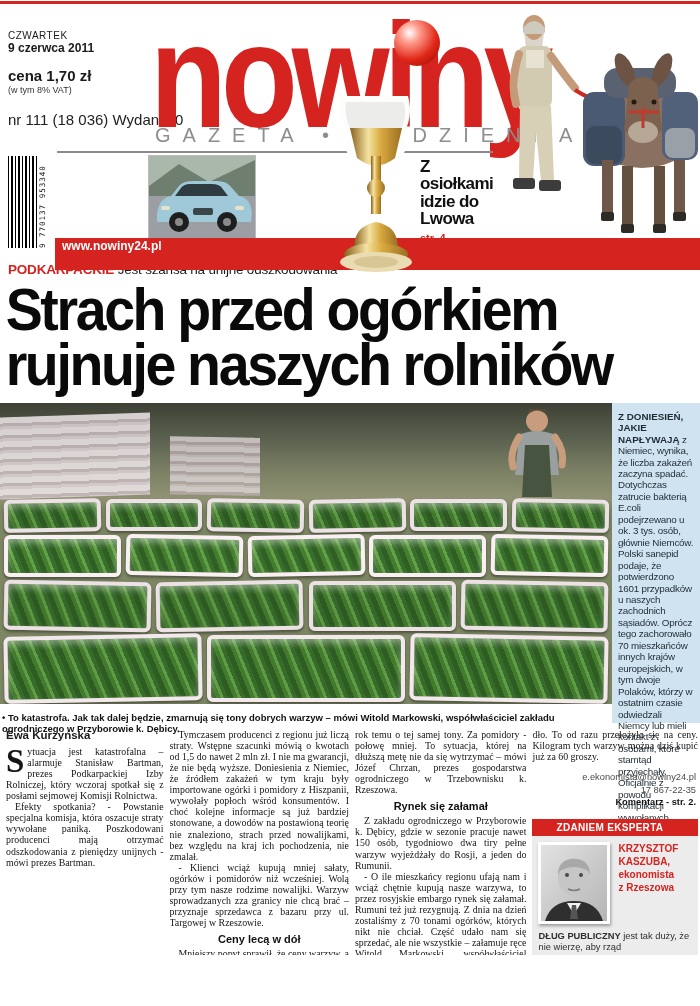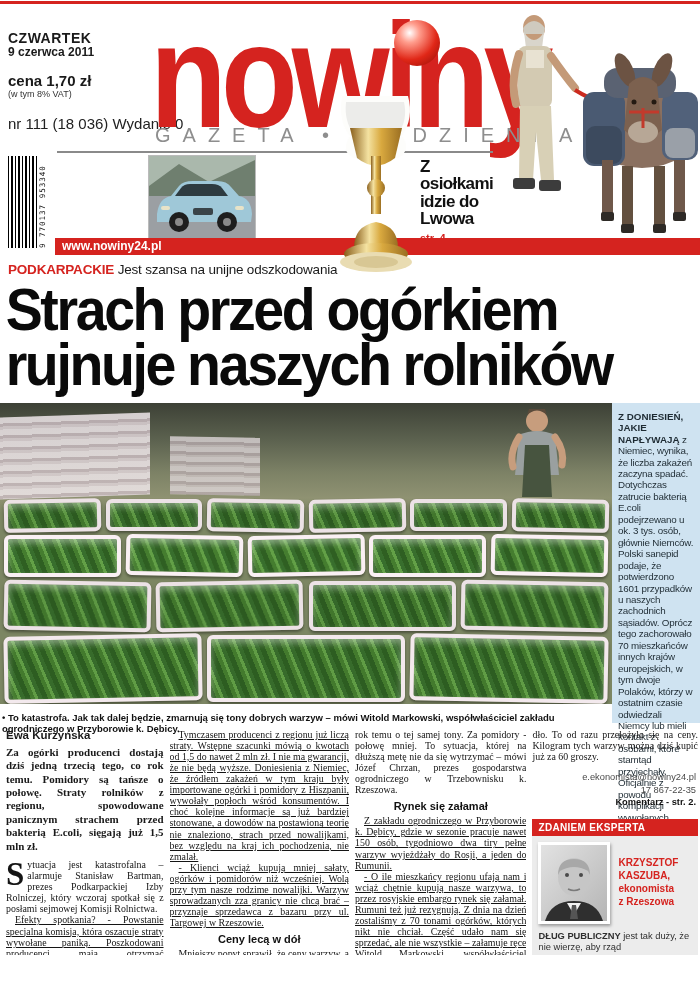--- a/index.html
+++ b/index.html
@@ -7,21 +7,21 @@
         font-family:"Liberation Sans",sans-serif;color:#1a1a1a;}
   
   .top-banner{display:flex;align-items:baseline;padding:4px 6px 0 8px;height:40px;}
   .banner-big{font-weight:bold;font-size:34px;letter-spacing:-2px;transform:scaleX(.92);transform-origin:left;white-space:nowrap;}
   .banner-red{color:#d5231f;}
   .banner-black{color:#141414;}
   .banner-rule{height:3px;background:#d5231f;margin:1px 0 0 0;}
   
   .header-zone{position:relative;height:250px;}
   .issue-info{position:absolute;left:8px;top:26px;line-height:1.15;}
-  .issue-day{font-weight:bold;font-size:14px;letter-spacing:.5px;}
+  .issue-day{font-weight:normal;font-size:10px;letter-spacing:.5px;}
   .issue-date{font-weight:bold;font-size:12px;}
   .issue-price{font-weight:bold;font-size:15px;margin-top:12px;}
   .issue-vat{font-size:9px;color:#333;}
   .issue-number{font-size:15px;margin-top:16px;color:#222;}
   .logo{position:absolute;left:150px;top:14px;font-size:148px;line-height:.78;font-weight:bold;
         color:#d5231f;letter-spacing:-7px;transform:scaleX(.85);transform-origin:left top;}
   .logo-ball{position:absolute;left:394px;top:16px;width:46px;height:46px;border-radius:50%;
         background:radial-gradient(circle at 34% 28%,#ffffff 0%,#ff9d8d 22%,#e02717 60%,#8e0b06 100%);}
   .logo-tagline{position:absolute;left:155px;top:120px;font-size:20px;letter-spacing:12px;color:#8e8e8e;white-space:nowrap;}
   .header-divider{position:absolute;left:57px;top:147px;width:436px;height:2px;background:#8a8a8a;}
@@ -31,21 +31,21 @@
   .barcode-lines{width:30px;height:100%;background:repeating-linear-gradient(90deg,#000 0 1.5px,#fff 1.5px 3px,#000 3px 5.5px,#fff 5.5px 7px);}
   .barcode-num{font-family:"DejaVu Sans Mono",monospace;font-size:7.5px;writing-mode:vertical-rl;transform:rotate(180deg);letter-spacing:1px;color:#111;}
   .teaser{position:absolute;top:154px;}
   .teaser-title{font-weight:bold;font-size:17px;line-height:1.02;letter-spacing:-.6px;color:#111;}
   .teaser-page{color:#d5231f;font-weight:bold;font-size:11px;margin-top:5px;}
   .t1{left:58px;width:92px;}
   .t2{left:258px;width:86px;}
   .t3{left:420px;width:80px;}
   .car-photo{position:absolute;left:148px;top:151px;width:106px;height:83px;overflow:hidden;border:1px solid #bbb;}
   .chalice-wrap{position:absolute;left:336px;top:88px;width:80px;height:200px;z-index:6;}
-  .url-bar{position:absolute;left:55px;right:0;top:234px;height:17px;background:#d5231f;color:#fff;
+  .url-bar{position:absolute;left:55px;right:0;top:234px;height:32px;background:#d5231f;color:#fff;
            font-weight:bold;font-size:12px;line-height:17px;padding-left:7px;box-sizing:border-box;z-index:4;}
   
   .kicker{padding:8px 8px 0 8px;font-size:13.5px;white-space:nowrap;}
   .kicker-region{color:#d5231f;font-weight:bold;letter-spacing:-.2px;}
   .kicker-text{color:#1a1a1a;letter-spacing:-.2px;}
   .headline{padding:6px 0 0 6px;font-weight:bold;color:#0a0a0a;font-size:59px;line-height:.93;
             letter-spacing:-2.5px;transform:scaleX(.94);transform-origin:left top;white-space:nowrap;}
   
   .main-row{display:flex;margin-top:10px;height:320px;}
   .photo-col{width:612px;}
@@ -64,39 +64,39 @@
   .crate-row:nth-child(2) .crate{filter:brightness(1.06);}
   .crate-row:nth-child(4) .crate{filter:brightness(1.03);}
   .photo-caption{font-size:9.5px;font-weight:bold;color:#111;padding:8px 2px 0 2px;line-height:1.2;}
   .news-sidebar{width:88px;background:#cfe3f1;padding:8px 6px;box-sizing:border-box;font-size:9.8px;
       line-height:1.17;color:#1e2b33;letter-spacing:-.2px;}
   .news-sidebar b{letter-spacing:0;}
   
   .article{display:flex;gap:6px;padding:6px 2px 0 6px;height:226px;overflow:hidden;
       font-family:"Liberation Serif",serif;}
   .article p{margin:0;font-size:9.9px;line-height:1.12;text-align:justify;color:#141414;}
-  .article p.indent{text-indent:9px;text-decoration:underline;}
+  .article p.indent{text-indent:9px;}
   .col1{width:158px;overflow:hidden;}
   .col2{width:180px;overflow:hidden;}
   .col3{width:172px;overflow:hidden;}
   .rail{width:166px;overflow:hidden;font-family:"Liberation Sans",sans-serif;}
   .byline{font-family:"Liberation Sans",sans-serif;font-weight:bold;font-size:11.5px;margin-bottom:5px;}
   .lead{font-weight:bold;font-size:11px;line-height:1.22;text-align:justify;margin-bottom:6px;}
   .dropcap{float:left;font-size:33px;line-height:.82;font-weight:bold;padding:2px 3px 0 0;}
   .subhead{font-family:"Liberation Sans",sans-serif;font-weight:bold;font-size:11px;text-align:center;margin:5px 0 3px 0;color:#111;}
   .rail-para{font-family:"Liberation Serif",serif;font-size:9.9px;line-height:1.15;text-align:justify;margin:0;}
   .contact{text-align:right;font-size:9.3px;line-height:1.35;margin:9px 2px 10px 0;color:#4a4a4a;}
   .contact .cmt{font-weight:bold;color:#111;}
   
   .expert{background:#ececec;}
-  .expert-header{background:#d5231f;color:#fff;font-weight:bold;font-size:10px;padding:3px 6px;letter-spacing:.3px;}
+  .expert-header{background:#d5231f;color:#fff;font-weight:bold;font-size:10px;padding:3px 24px;letter-spacing:.3px;}
   .expert-body{padding:6px;}
   .expert-top{display:flex;gap:8px;}
   .expert-photo{width:66px;height:76px;border:3px solid #fff;box-shadow:1px 2px 3px rgba(0,0,0,.35);flex:0 0 auto;}
-  .expert-name{color:#d5231f;font-weight:bold;font-size:10px;line-height:1.3;margin-top:14px;}
+  .expert-name{color:#d5231f;font-weight:bold;font-size:10px;line-height:1.3;}
   .expert-text{font-size:9.3px;line-height:1.24;color:#2e2e2e;margin-top:7px;text-align:left;}
 </style>
 </head>
 <body>
 
 <div id="page">
 
   <div class="banner-rule"></div>
 
   <div class="header-zone">
@@ -261,21 +261,20 @@
     </div>
 
     <div class="news-sidebar">
       <b>Z DONIESIEŃ, JAKIE NAPŁYWAJĄ</b><span> z Niemiec, wynika, że liczba zakażeń zaczyna spadać. Dotychczas zatrucie bakterią E.coli podejrzewano u ok. 3 tys. osób, głównie Niemców. Polski sanepid podaje, że potwierdzono 1601 przypadków u naszych zachodnich sąsiadów. Oprócz tego zachorowało 70 mieszkańców innych krajów europejskich, w tym dwoje Polaków, którzy w ostatnim czasie odwiedzali Niemcy lub mieli kontakt z osobami, które stamtąd przyjechały. Oficjalnie z powodu komplikacji wywołanych przez bakterię E. coli zmarło 7 osób - 6 w Niemczech i jedna w Danii.</span>
     </div>
   </div>
 
   <div class="article">
     <div class="col1">
       <div class="byline">Ewa Kurzyńska</div>
-      <div class="lead">Za ogórki producenci dostają dziś jedną trzecią tego, co rok temu. Pomidory są tańsze o połowę. Straty rolników z regionu, spowodowane panicznym strachem przed bakterią E.coli, sięgają już 1,5 mln zł.</div>
       <p><span class="dropcap">S</span><span>ytuacja jest katastrofalna – alarmuje Stanisław Bartman, prezes Podkarpackiej Izby Rolniczej, który wczoraj spotkał się z posłami sejmowej Komisji Rolnictwa.</span></p>
       <p class="indent">Efekty spotkania? - Powstanie specjalna komisja, która oszacuje straty wywołane paniką. Poszkodowani producenci mają otrzymać odszkodowania z pieniędzy unijnych - mówi prezes Bartman.</p>
 
     </div>
 
     <div class="col2">
       <p class="indent">Tymczasem producenci z regionu już liczą straty. Wstępne szacunki mówią o kwotach od 1,5 do nawet 2 mln zł. I nie ma gwarancji, że nie będą wyższe. Doniesienia z Niemiec, że źródłem zakażeń w tym kraju były importowane ogórki i pomidory z Hiszpanii, wywołały popłoch wśród konsumentów. I choć kolejne informacje są już bardziej stonowane, a dowodów na postawioną teorię nie znaleziono, strach przed nowalijkami, bez względu na kraj ich pochodzenia, nie zmalał.</p>
       <p class="indent">- Klienci wciąż kupują mniej sałaty, ogórków i pomidorów niż wcześniej. Wolą przy tym nasze rodzime nowalijki. Warzyw sprowadzanych zza granicy nie chcą brać – przyznaje sprzedawca z bazaru przy ul. Targowej w Rzeszowie.</p>
       <div class="subhead">Ceny lecą w dół</div>
       <p class="indent">Mniejszy popyt sprawił, że ceny warzyw, a zwłaszcza ogórków i pomidorów spadły drastycznie. Do tego stopnia, że producenci boją się o przyszłość swoich gospodarstw.</p>

